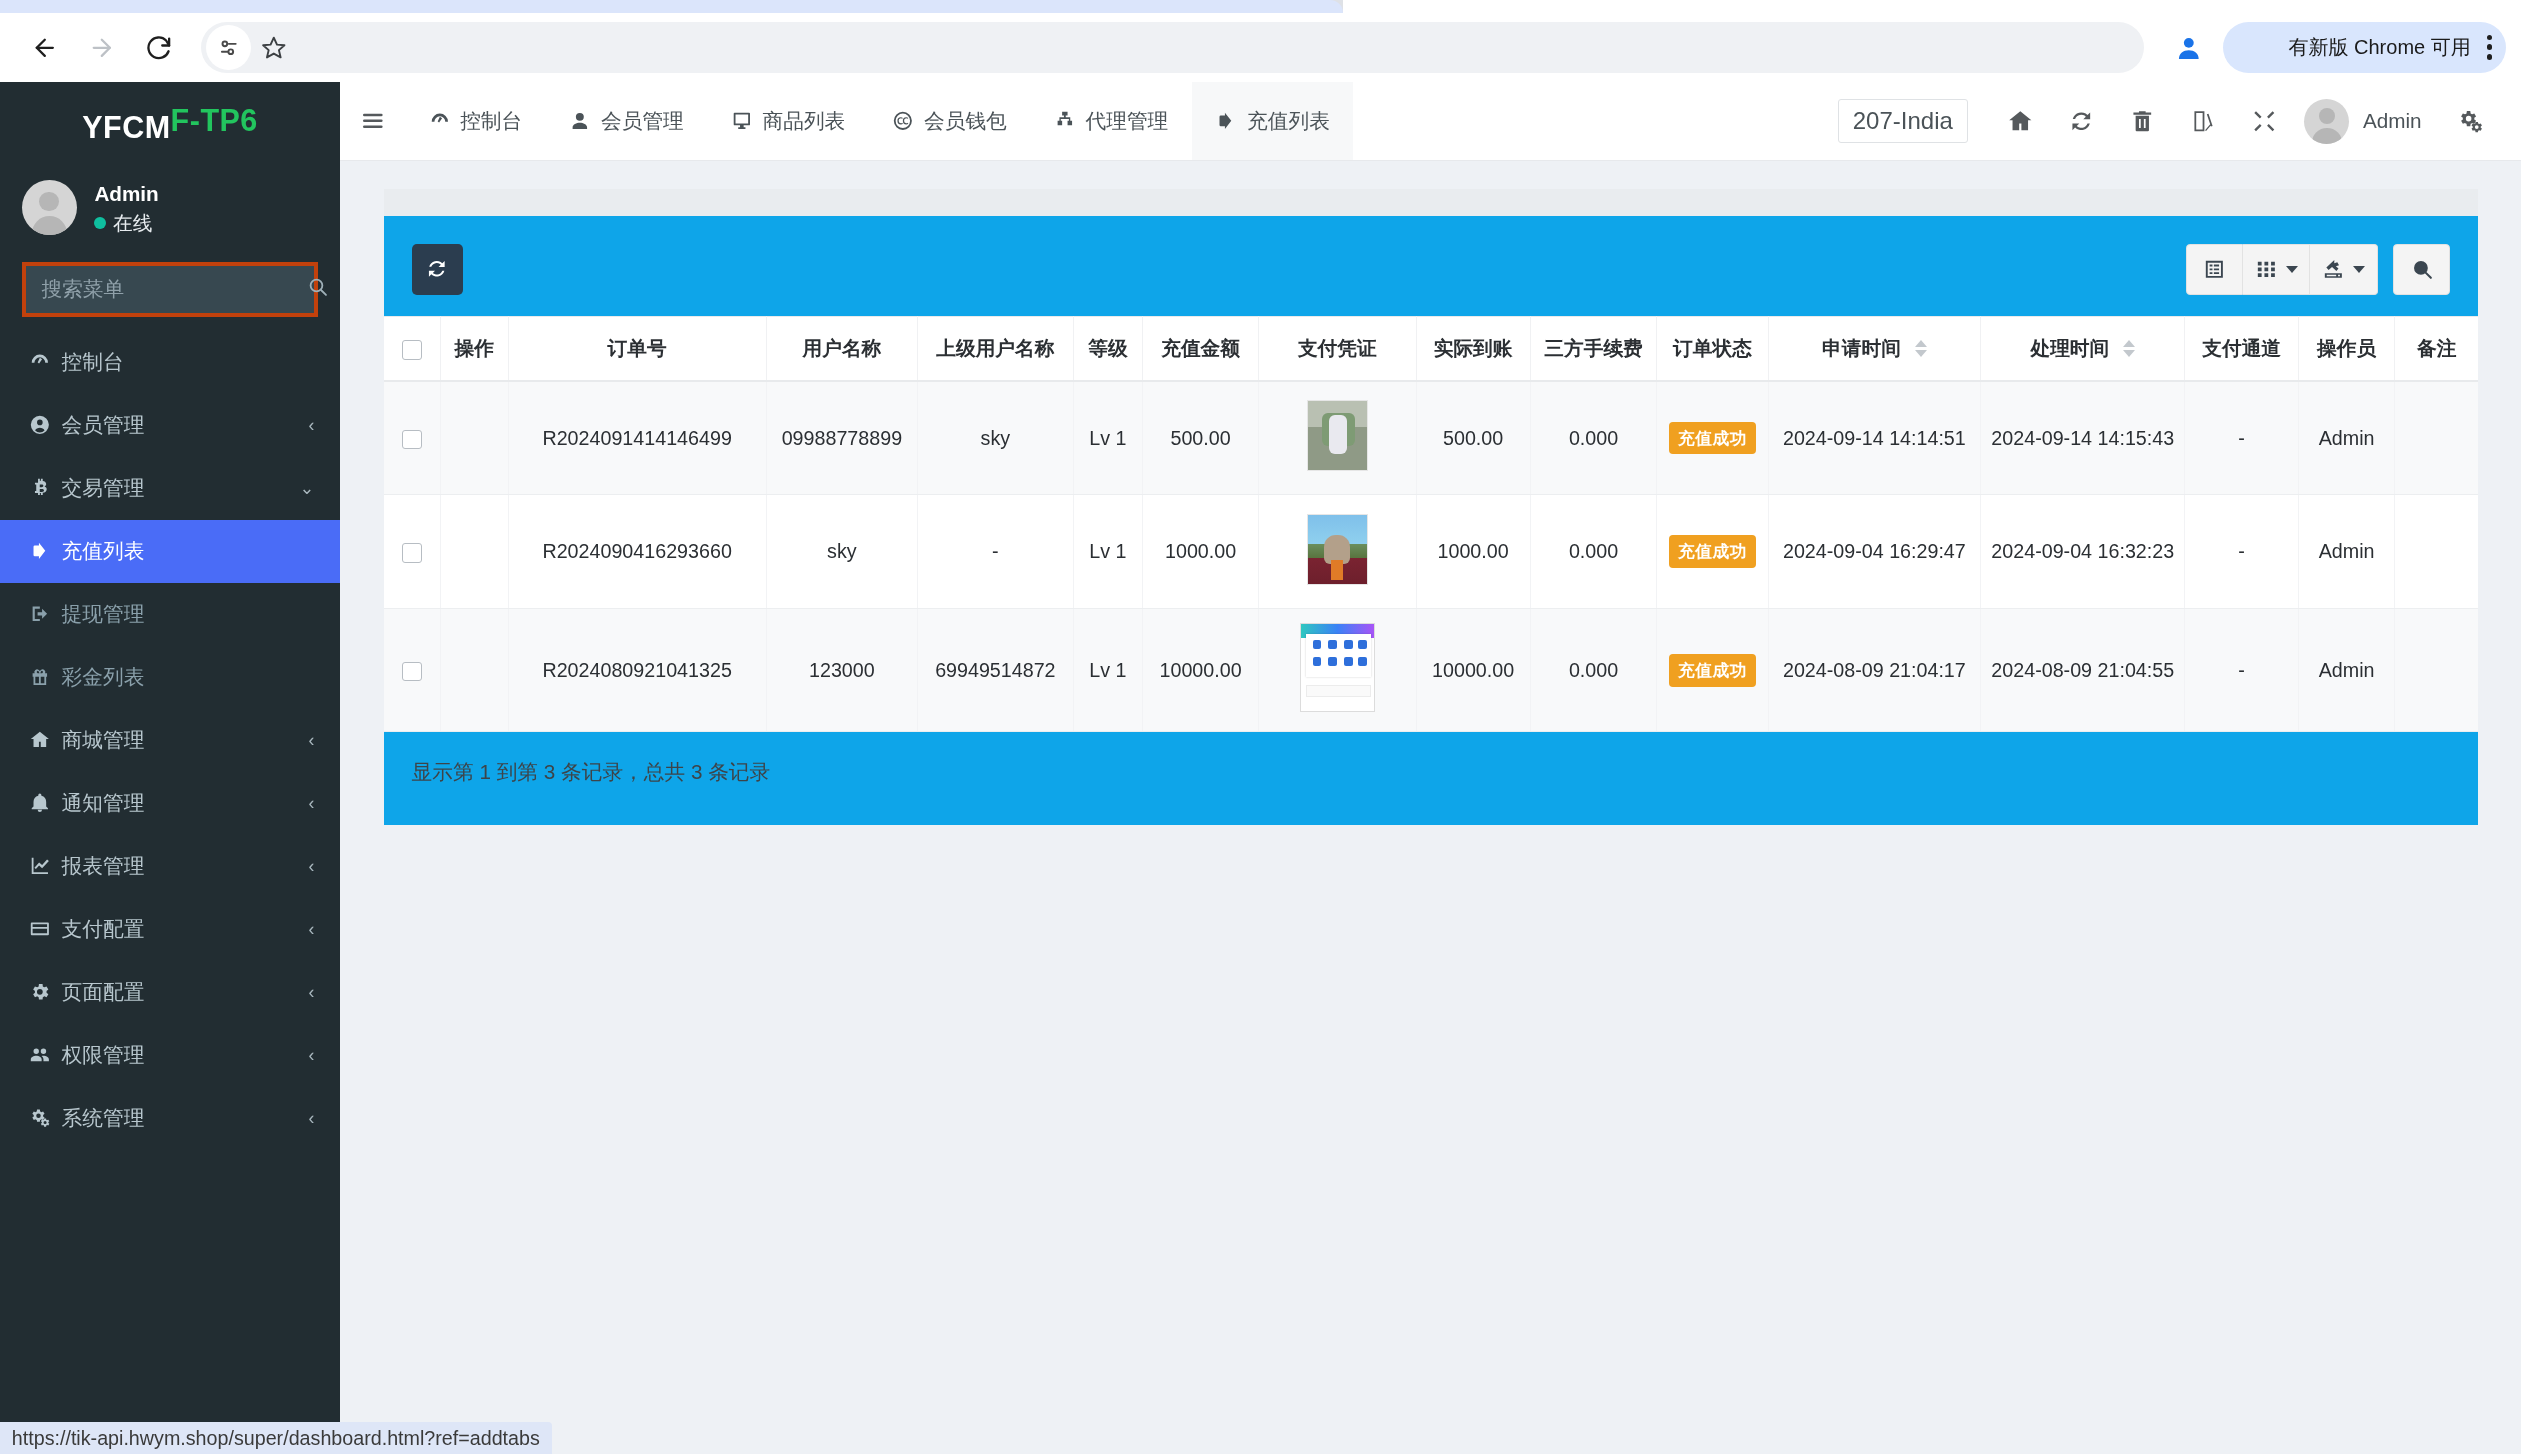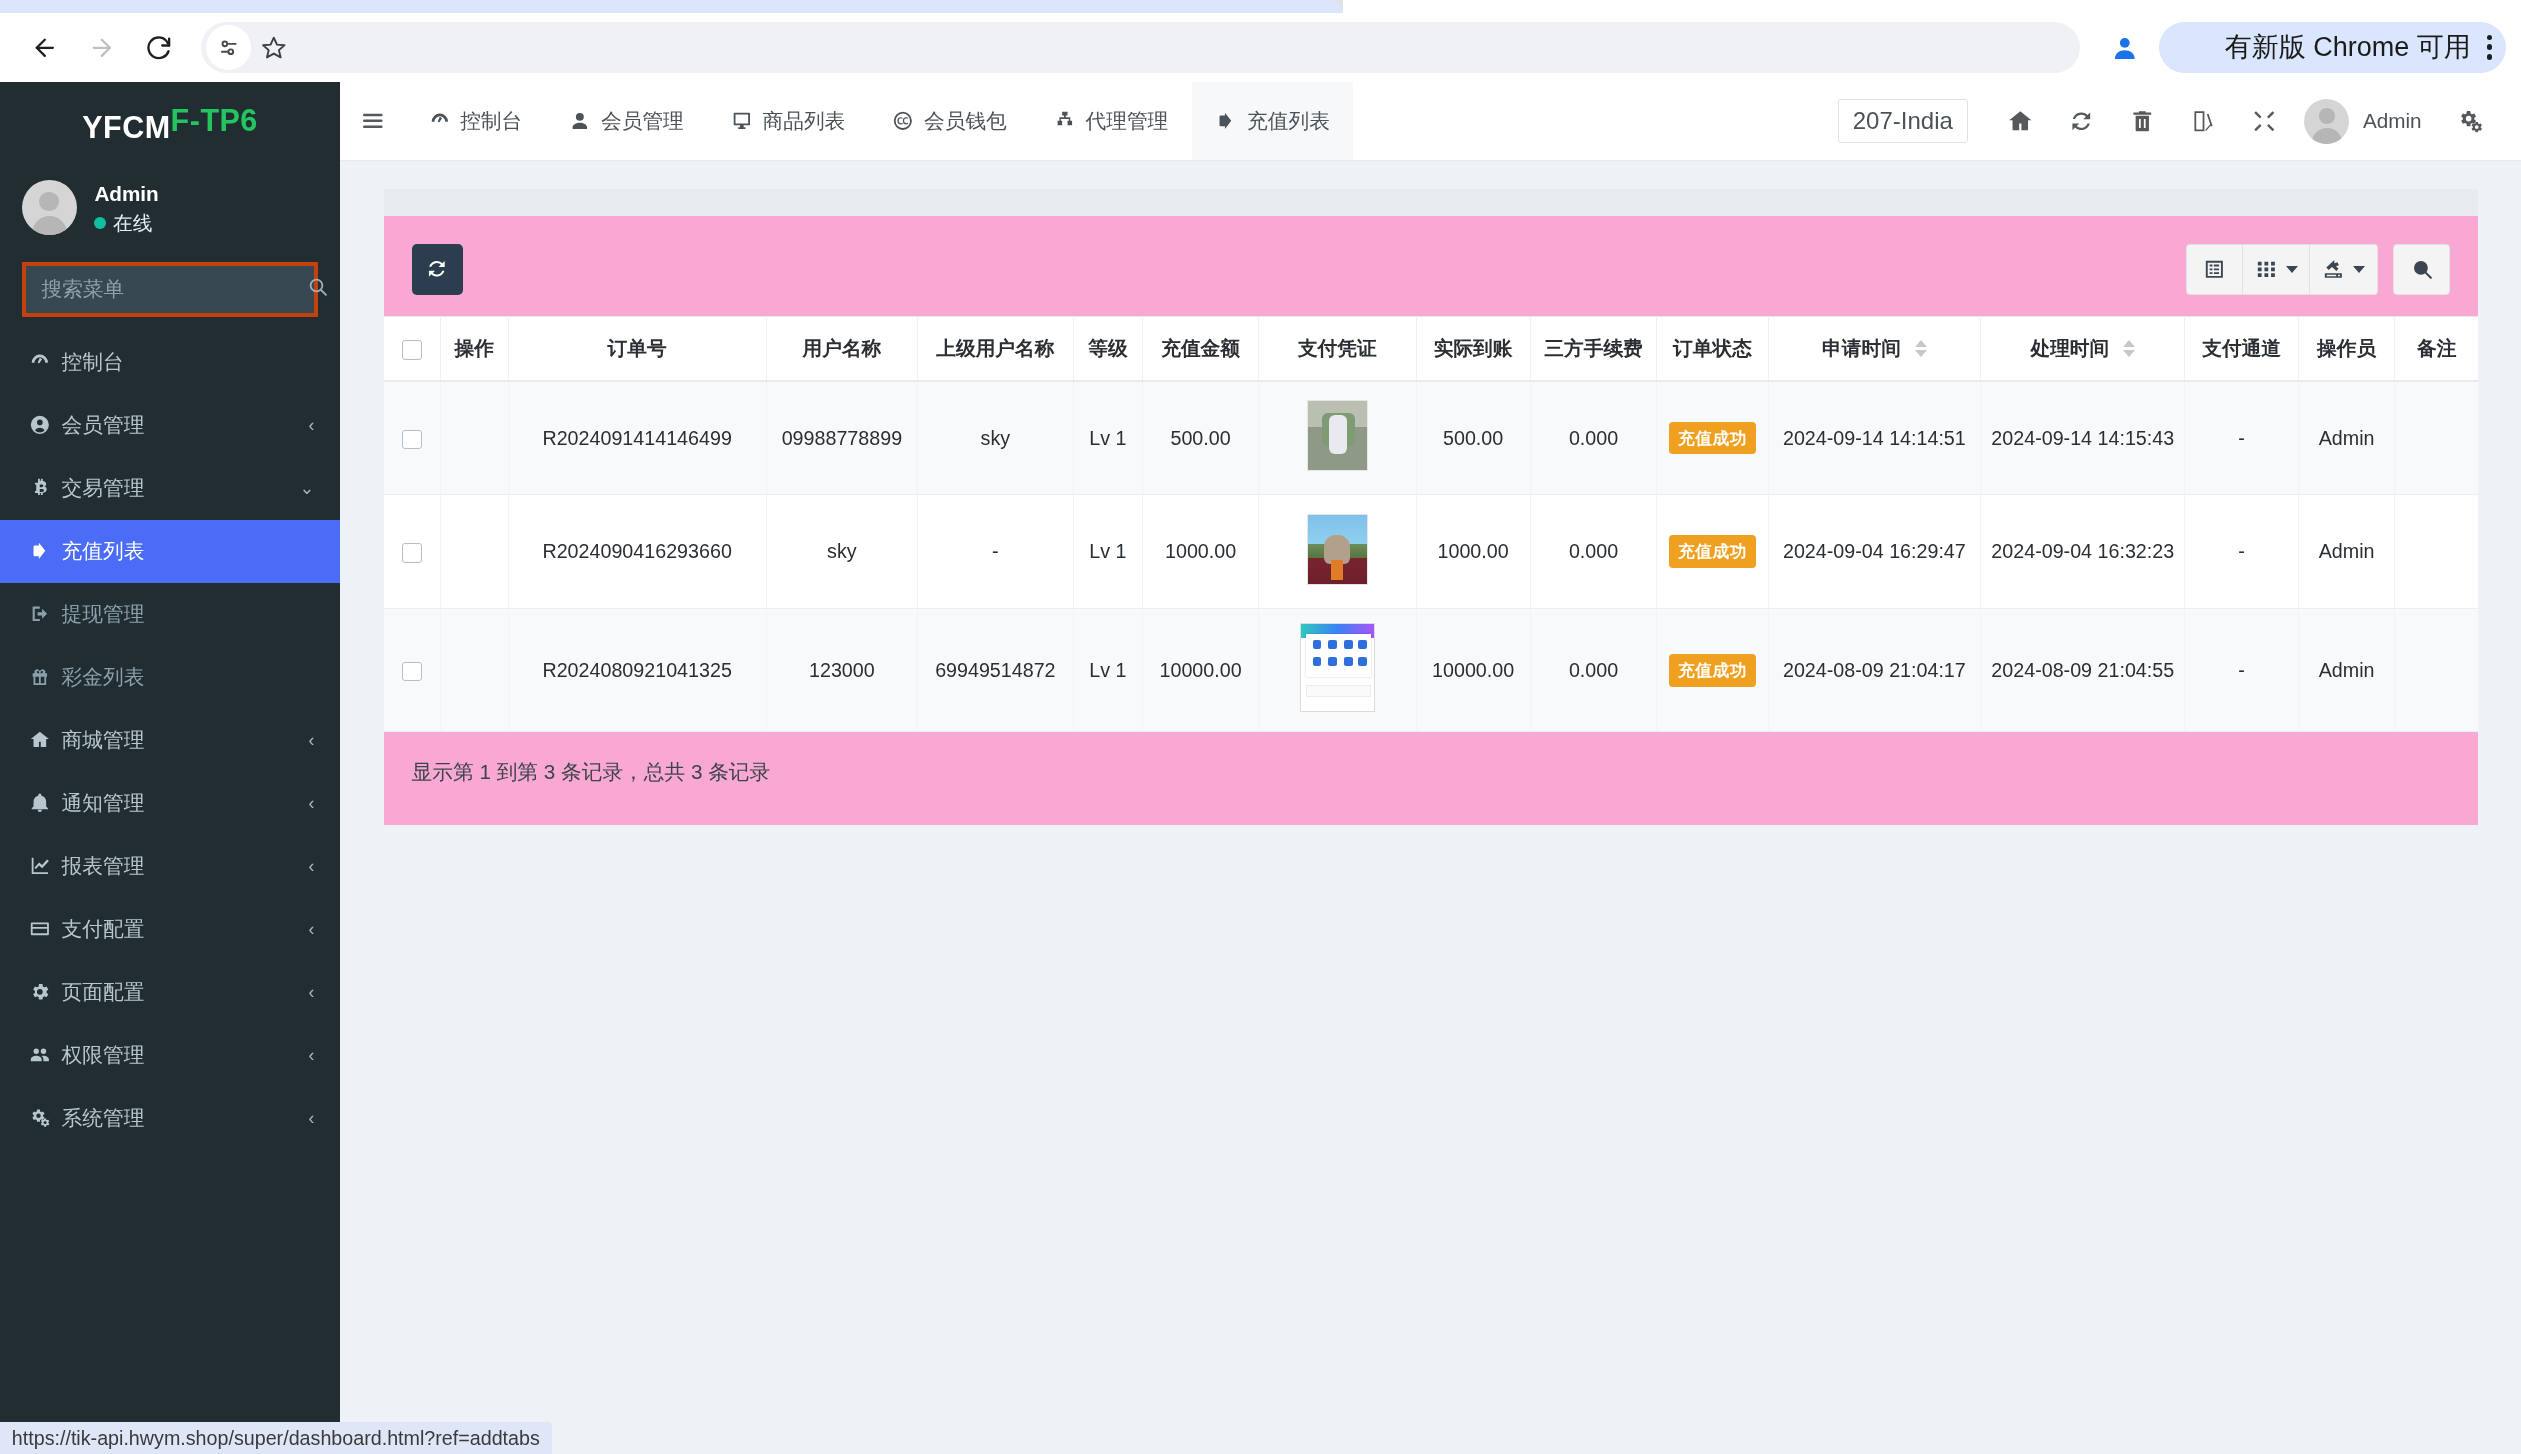--- a/index.html
+++ b/index.html
@@ -42,21 +42,21 @@
   }
   .star-btn { width: 45px; height: 45px; display: flex; align-items: center; justify-content: center; flex: none; }
   .star-btn svg { width: 25.6px; height: 25.6px; }
 
   .profile-btn { width: 53px; height: 53px; display:flex; align-items:center; justify-content:center; flex:none; margin: 0 7.9px; }
   .profile-btn svg { width: 29.6px; height: 29.6px; }
   .update-pill {
     height: 51px; background: #d9e6fd; border-radius: 25.6px;
     display: flex; align-items: center; padding: 0 13.8px 0 21.7px; flex: none;
   }
-  .update-pill .txt { font-size: 27px; color: #1b1b1b; white-space: nowrap; margin-left: 44px; }
+  .update-pill .txt { font-size: 20px; color: #1b1b1b; white-space: nowrap; margin-left: 44px; }
   .kebab { display: flex; flex-direction: column; gap: 3.9px; margin-left: 15.8px; }
   .kebab i { width: 5.9px; height: 5.9px; border-radius: 50%; background: #1f1f1f; display: block; }
 
   
   .app { position: absolute; left: 0; top: 82px; width: 2522px; height: 1373px; background: #eef1f5; }
 
   
   .sidebar {
     position: absolute; left: 0; top: 0; width: 340px; height: 1373px;
     background: #222d32; color: #b8c7ce; overflow: hidden;
@@ -128,21 +128,21 @@
   .tn-icon svg { width: 26.6px; height: 26.6px; fill: currentColor; }
   .tn-user { display: flex; align-items: center; gap: 13.8px; padding: 0 17.7px 0 9.9px; cursor: pointer; }
   .avatar-sm { width: 45px; height: 45px; border-radius: 50%; background: #d5d5d5; position: relative; overflow: hidden; }
   .avatar-sm::before { content:""; position:absolute; left:14.8px; top:9.9px; width:15.8px; height:15.8px; border-radius:50%; background:#b6b6b6; }
   .avatar-sm::after { content:""; position:absolute; left:7.9px; top:29.6px; width:29.6px; height:21.7px; border-radius:14.8px 14.8px 0 0; background:#b6b6b6; }
   .tn-user .nm { font-size: 20.7px; color: #4b5358; }
 
   .content-area { background: #eef1f5; height: 1294px; padding: 0; position: relative; }
   .panel-head { height: 27.6px; background: #e9ecef; margin: 27.6px 44px 0 44px; }
   .panel {
-    background: #f9a8d4; margin: 0 44px; padding: 0 0 39px 0; min-height: 571px;
+    background: #0ea5e9; margin: 0 44px; padding: 0 0 39px 0; min-height: 571px;
   }
   .panel-toolbar { display: flex; align-items: center; padding: 27.6px 27.6px 0 27.6px; }
   .btn-refresh-dark {
     width: 51px; height: 51px; background: #2b3d4f; border-radius: 4.9px;
     display: flex; align-items: center; justify-content: center; color: #fff; cursor: pointer;
   }
   .btn-refresh-dark svg { width: 23.6px; height: 23.6px; fill: currentColor; }
   .toolbar-right { margin-left: auto; display: flex; align-items: center; gap: 15.8px; }
   .btn-group { display: flex; }
   .tbtn {

